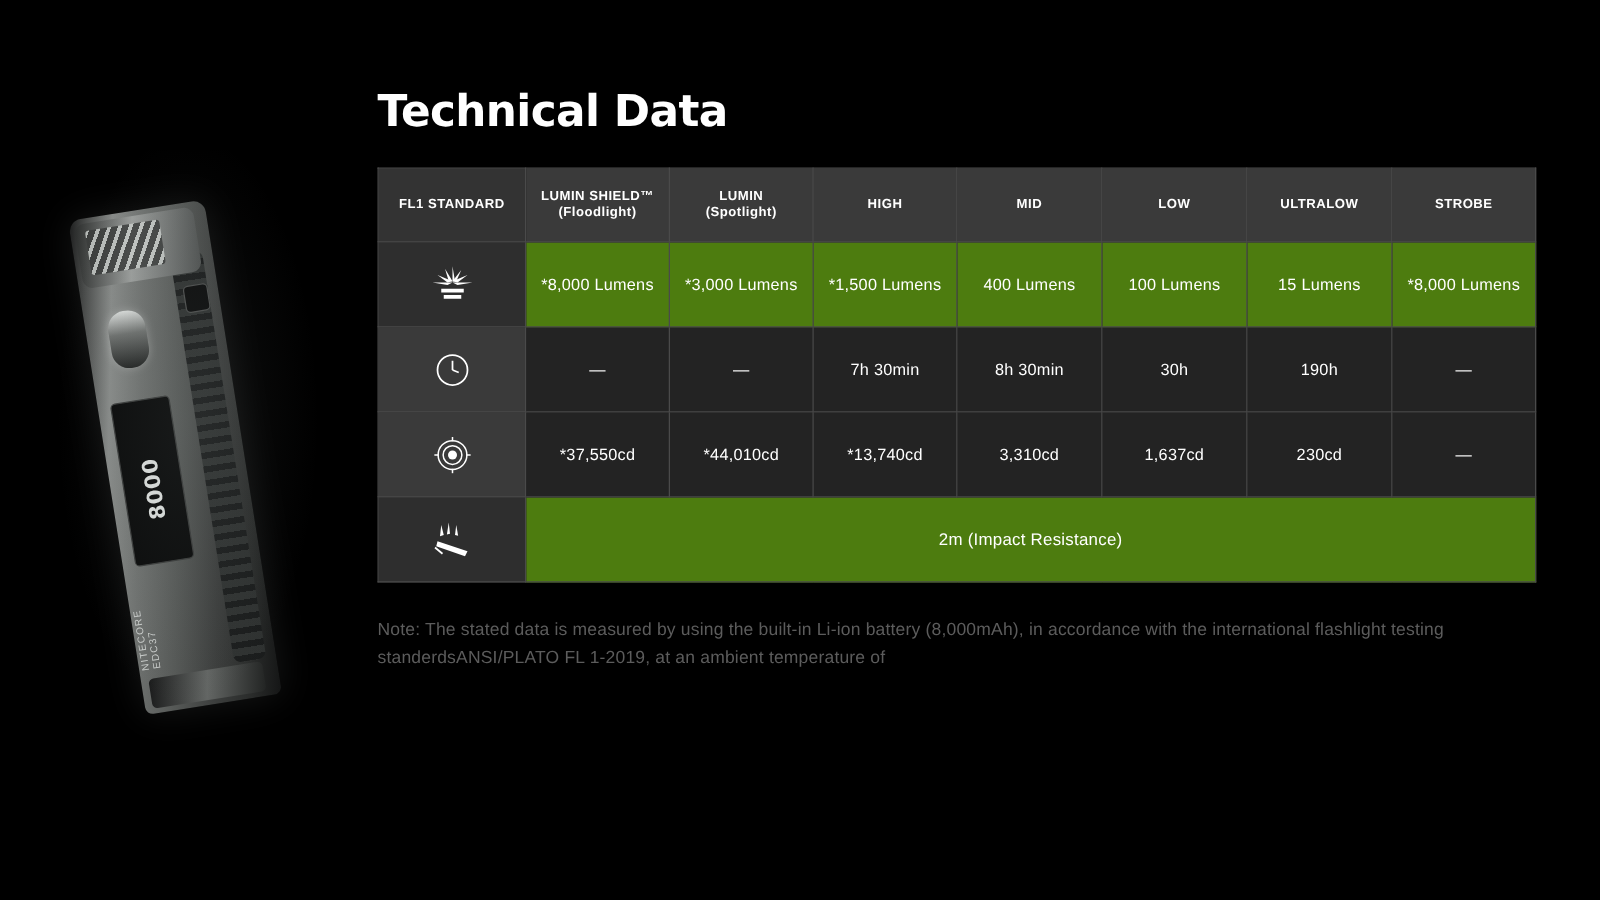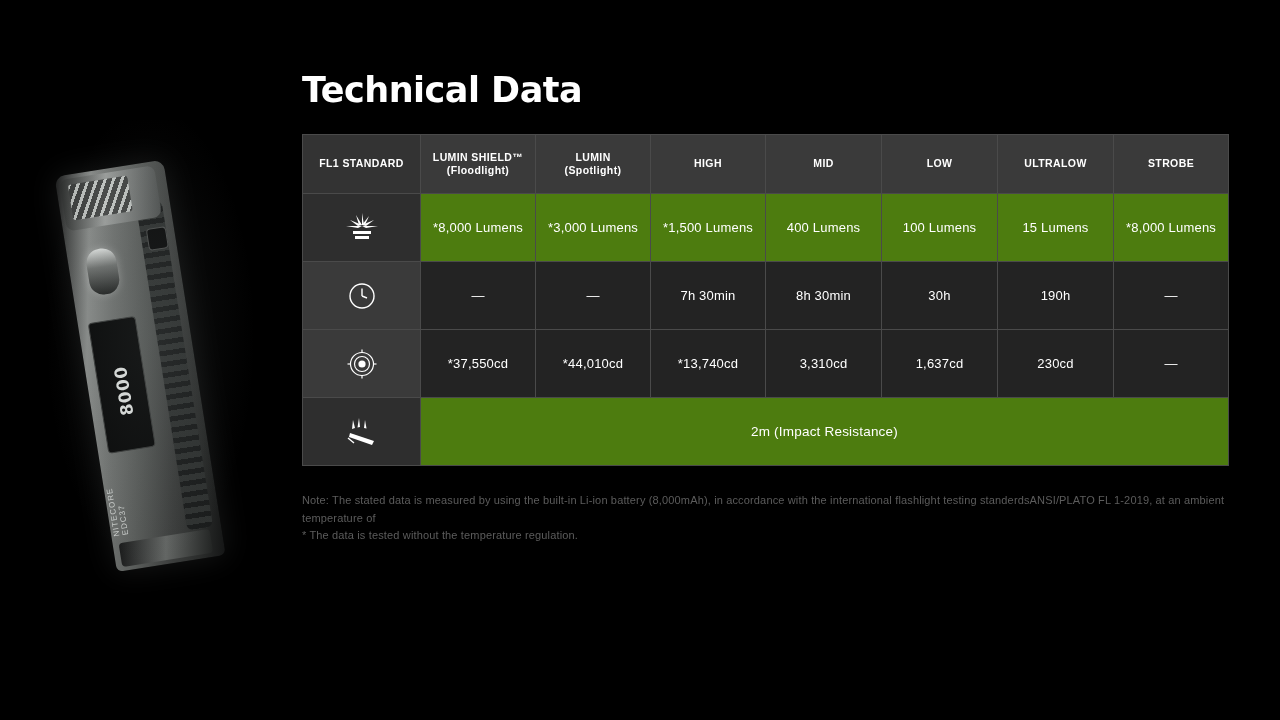--- a/index.html
+++ b/index.html
@@ -198,21 +198,21 @@
   .icon-wrap {
     display: flex;
     align-items: center;
     justify-content: center;
   }
 
   #note {
     margin-top: 26px;
     width: 926px;
     color: #5c5c5c;
-    font-size: 11px;
+    font-size: 14px;
     line-height: 1.6;
     letter-spacing: 0.15px;
   }
   #note .note-line { display: block; }
 </style>
 </head>
 <body>
 
 <div id="product-area">
   <div class="flashlight">
@@ -366,16 +366,15 @@
         </td>
         <td class="wide-cell" colspan="7">2m (Impact Resistance)</td>
       </tr>
 
 
     </tbody>
   </table>
 
   <div id="note">
     <span class="note-line">Note: The stated data is measured by using the built-in Li-ion battery (8,000mAh), in accordance with the international flashlight testing standerdsANSI/PLATO FL 1-2019, at an ambient temperature of</span>
-    <span class="note-line">* The data is tested without the temperature regulation.</span>
   </div>
 
 </div>
 
 </body></html>

